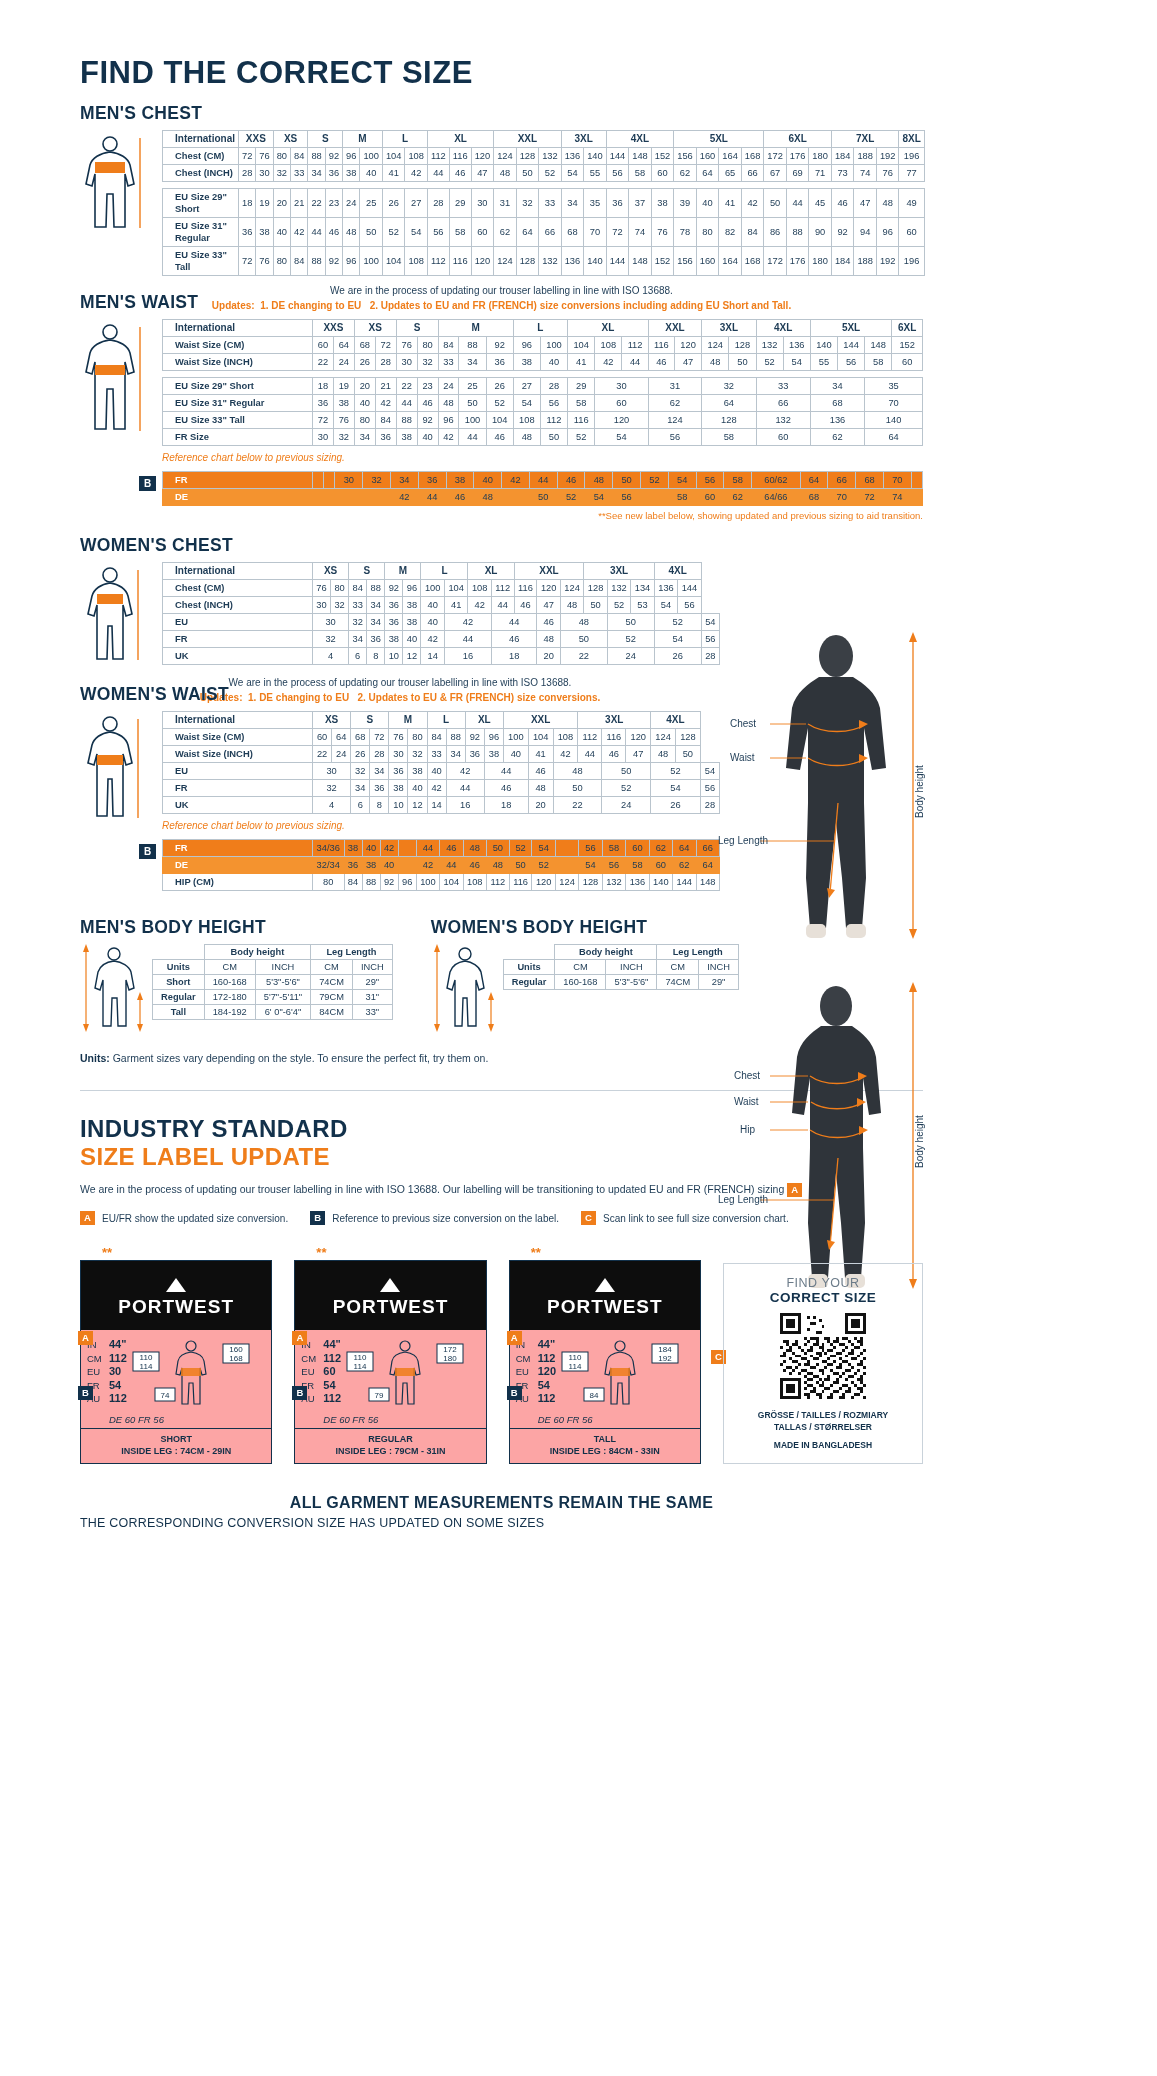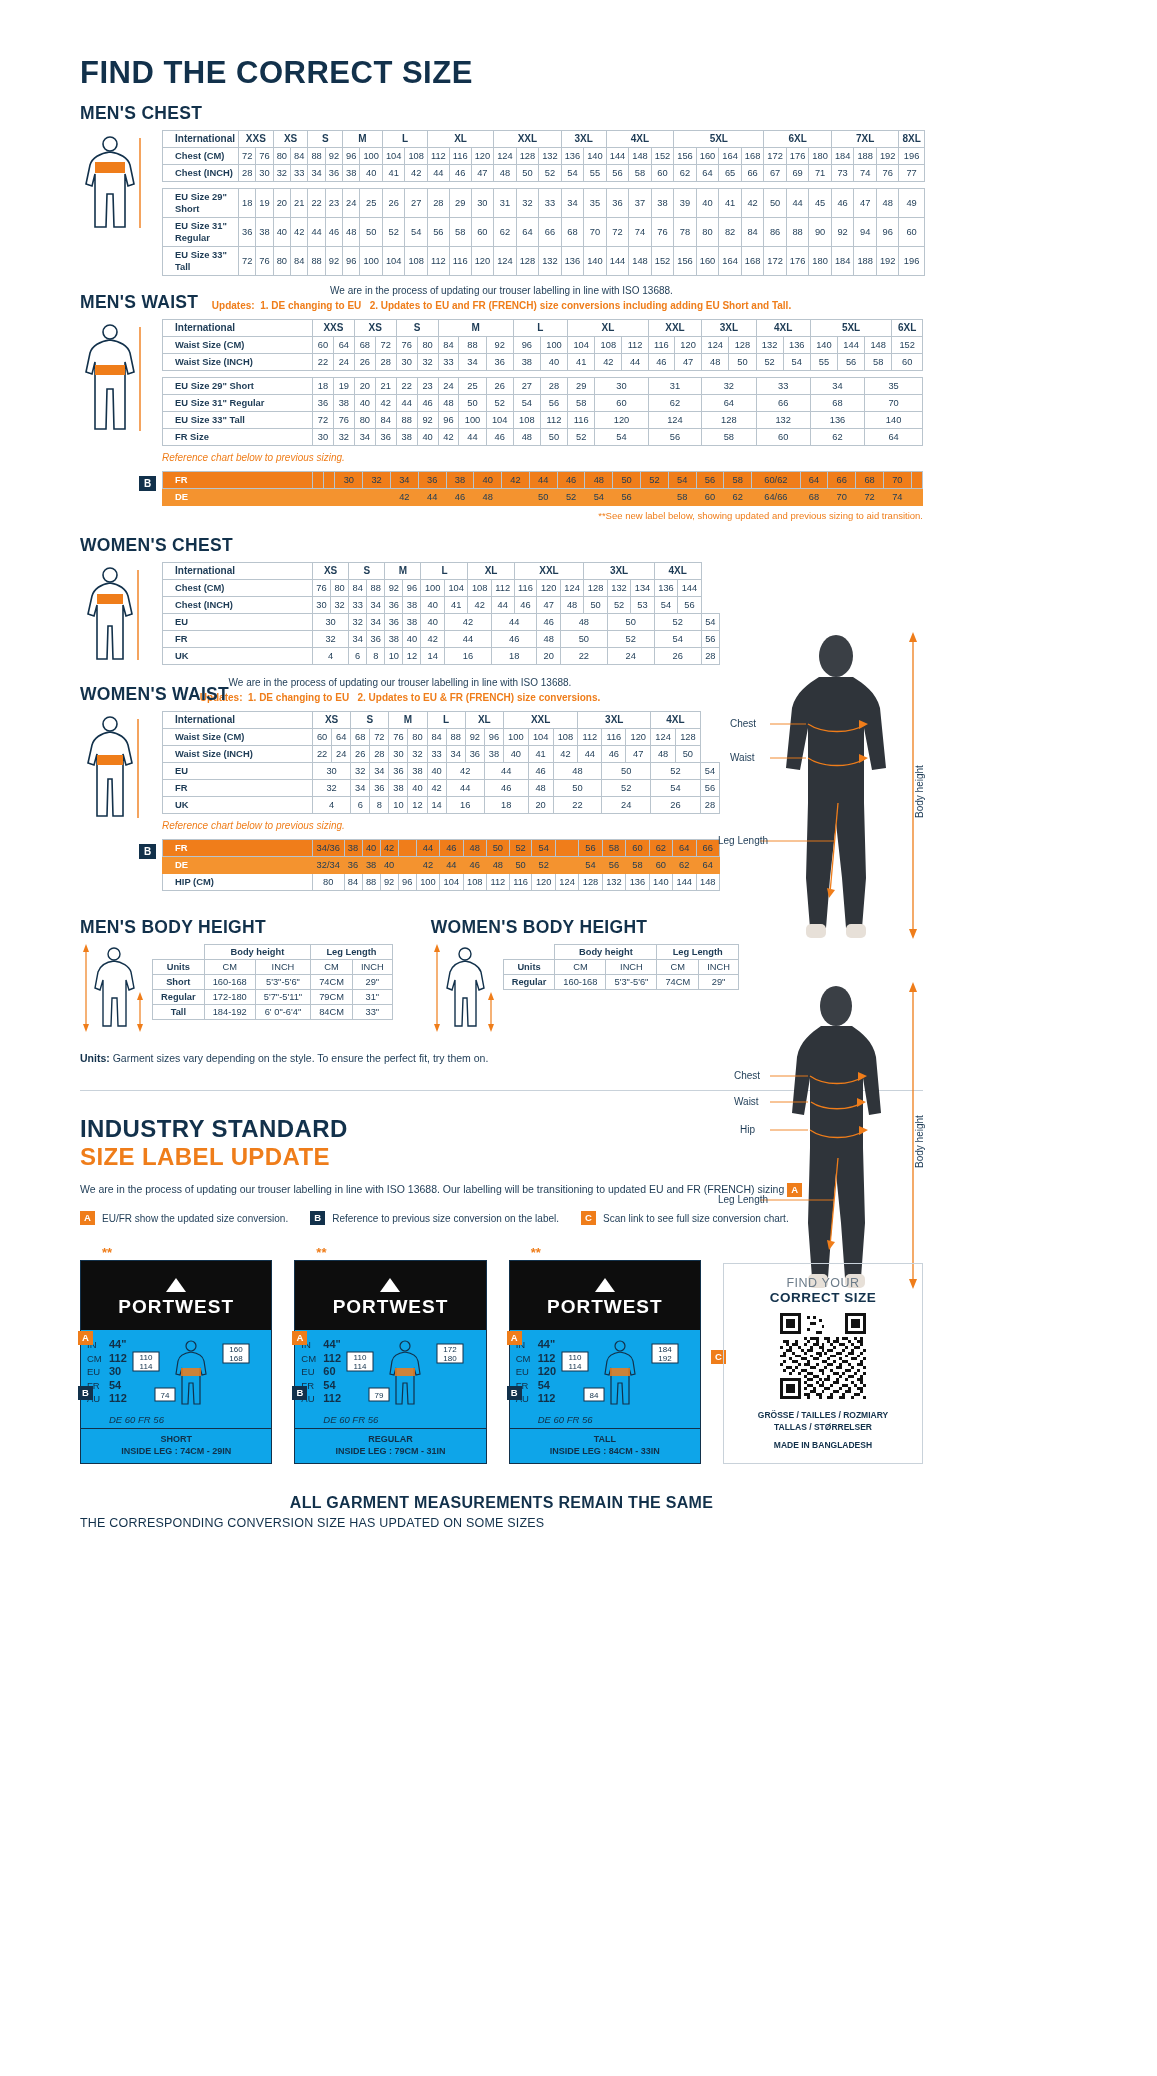--- a/index.html
+++ b/index.html
@@ -86,21 +86,21 @@
 
   h2.ind1 { font-size:24px; font-weight:bold; color:#12314b; margin:0; letter-spacing:0.4px;}
   h2.ind2 { font-size:24px; font-weight:bold; color:#ef7d1a; margin:0 0 12px 0; letter-spacing:0.4px;}
   .ind-text { font-size:10.5px; color:#1d3b55; margin-bottom:14px; }
   .legend-row { display:flex; gap:22px; align-items:center; font-size:10px; color:#1d3b55; margin-bottom:20px; flex-wrap:wrap;}
   .legend-item { display:flex; align-items:center; gap:7px; }
 
   .labels-row { display:flex; gap:22px; align-items:flex-start; }
   .label-card { position:relative; width:215px; }
   .stars { color:#ef7d1a; font-weight:bold; font-size:13px; margin-left:22px; }
-  .label-box { border:1px solid #12314b; background:#0ea5e9; }
+  .label-box { border:1px solid #12314b; background:#fca5a5; }
   .label-top { background:#0d0d0d; color:#fff; text-align:center; padding:16px 0 12px 0; }
   .brand { font-size:19px; font-weight:bold; letter-spacing:1px; }
   .label-body { display:flex; padding:8px 6px 4px 6px; gap:4px; }
   .sizes { font-size:9.5px; line-height:13.5px; }
   .sizes .code { display:inline-block; width:22px; }
   .sizes .val { font-weight:bold; font-size:11px; }
   .fig-mini { flex:1 1 auto; position:relative; height:72px; }
   .label-de { font-size:9.5px; font-style:italic; padding:0 6px 3px 28px; }
   .label-foot { border-top:1px solid #12314b; text-align:center; font-size:9px; font-weight:bold; padding:4px 2px 6px 2px; line-height:12px;}
   .side-badge { position:absolute; left:-2px; width:15px; height:14px; color:#fff; font-size:9.5px; font-weight:bold; text-align:center; line-height:14px;}

